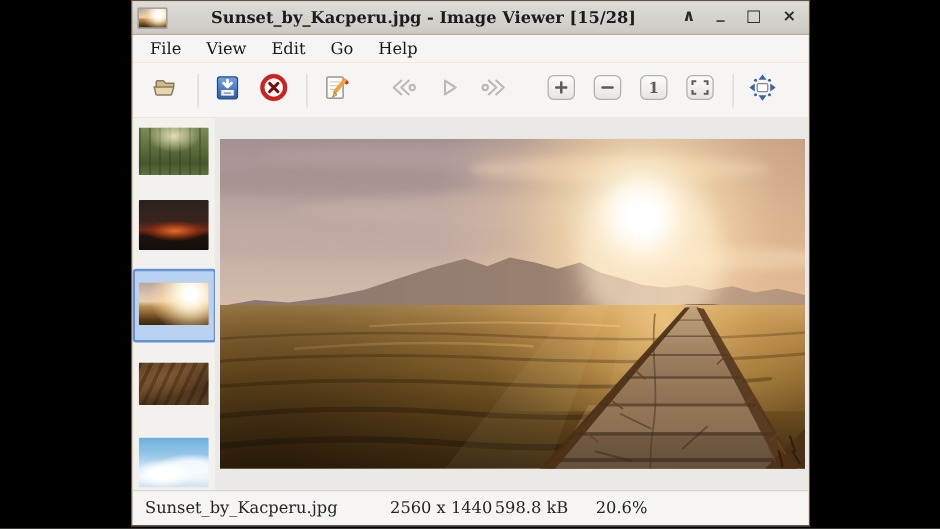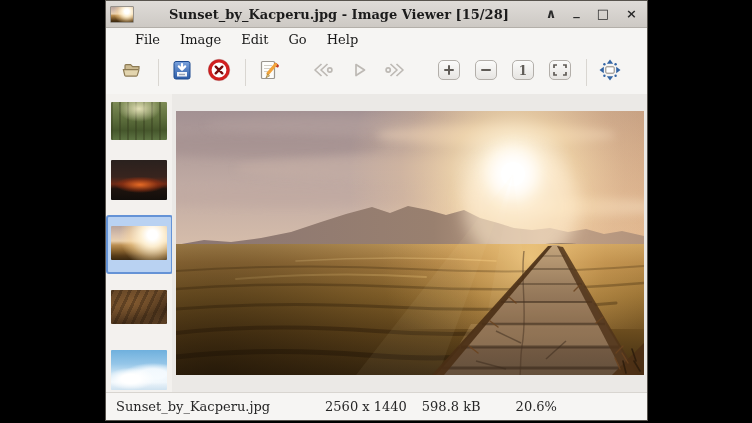--- a/index.html
+++ b/index.html
@@ -29,21 +29,21 @@
     flex:1;text-align:center;font-size:13px;font-weight:bold;color:#1b1b1b;
     white-space:nowrap;overflow:hidden;
   }
   .titlebar-controls{display:flex;align-items:center;gap:17px;margin-left:8px;}
   .wbtn{font-size:13px;font-weight:bold;color:#2b2b2b;line-height:26px;cursor:default;
         font-family:"DejaVu Sans", sans-serif;}
   .wbtn.min{position:relative;top:-3px;}
   
   .menubar{
     height:22px;flex:0 0 22px;display:flex;align-items:center;
-    background:#f6f5f3;padding-left:19px;
+    background:#f6f5f3;padding-left:4px;
   }
   .menu-item{padding:2px 10px;font-size:13px;color:#191919;}
   
   .toolbar{
     height:44px;flex:0 0 44px;display:flex;align-items:center;
     background:#f6f5f3;padding-left:12px;
   }
   .tbtn{width:28px;height:28px;display:flex;align-items:center;justify-content:center;
         margin-right:9px;border-radius:3px;}
   .tsep{width:1px;height:27px;background:#d9d6d1;margin:0 9px 0 3px;flex:0 0 1px;}
@@ -77,21 +77,21 @@
   .th-clouds{height:40px;margin-top:26px;background:
       radial-gradient(ellipse 70% 45% at 35% 72%, #ffffff 0 25%, rgba(255,255,255,0) 62%),
       radial-gradient(ellipse 80% 42% at 75% 60%, rgba(248,252,255,.9) 0 30%, rgba(255,255,255,0) 66%),
       linear-gradient(180deg,#6fb0dd 0%,#95c6e8 35%,#cfe6f5 60%,#eef6fb 80%,#cfe2ef 100%);}
   .image-area{flex:1;position:relative;background:#ebe9e6;}
   .main-image{position:absolute;left:4px;top:17px;width:468px;height:264px;display:block;}
   
   .statusbar{
     height:27px;flex:0 0 27px;background:#f6f5f3;border-top:1px solid #d8d5d0;
     display:flex;align-items:center;padding-left:10px;
-    font-size:13px;color:#262626;white-space:nowrap;gap:13px;
+    font-size:13px;color:#262626;white-space:nowrap;
   }
   .st-dims{margin-left:42px;}
   .st-size{margin-left:2px;}
   .st-zoom{margin-left:22px;}
 </style>
 </head>
 <body>
 
 <div class="window">
 
@@ -101,21 +101,21 @@
     <div class="titlebar-controls">
       <span class="wbtn">∧</span>
       <span class="wbtn min">_</span>
       <span class="wbtn">□</span>
       <span class="wbtn">×</span>
     </div>
   </div>
 
   <div class="menubar">
     <span class="menu-item">File</span>
-    <span class="menu-item">Image</span>
+    <span class="menu-item">View</span>
     <span class="menu-item">Edit</span>
     <span class="menu-item">Go</span>
     <span class="menu-item">Help</span>
   </div>
 
   <div class="toolbar">
 
     <div class="tbtn">
       <span>
         <svg width="26" height="24" viewBox="0 0 24 24">

